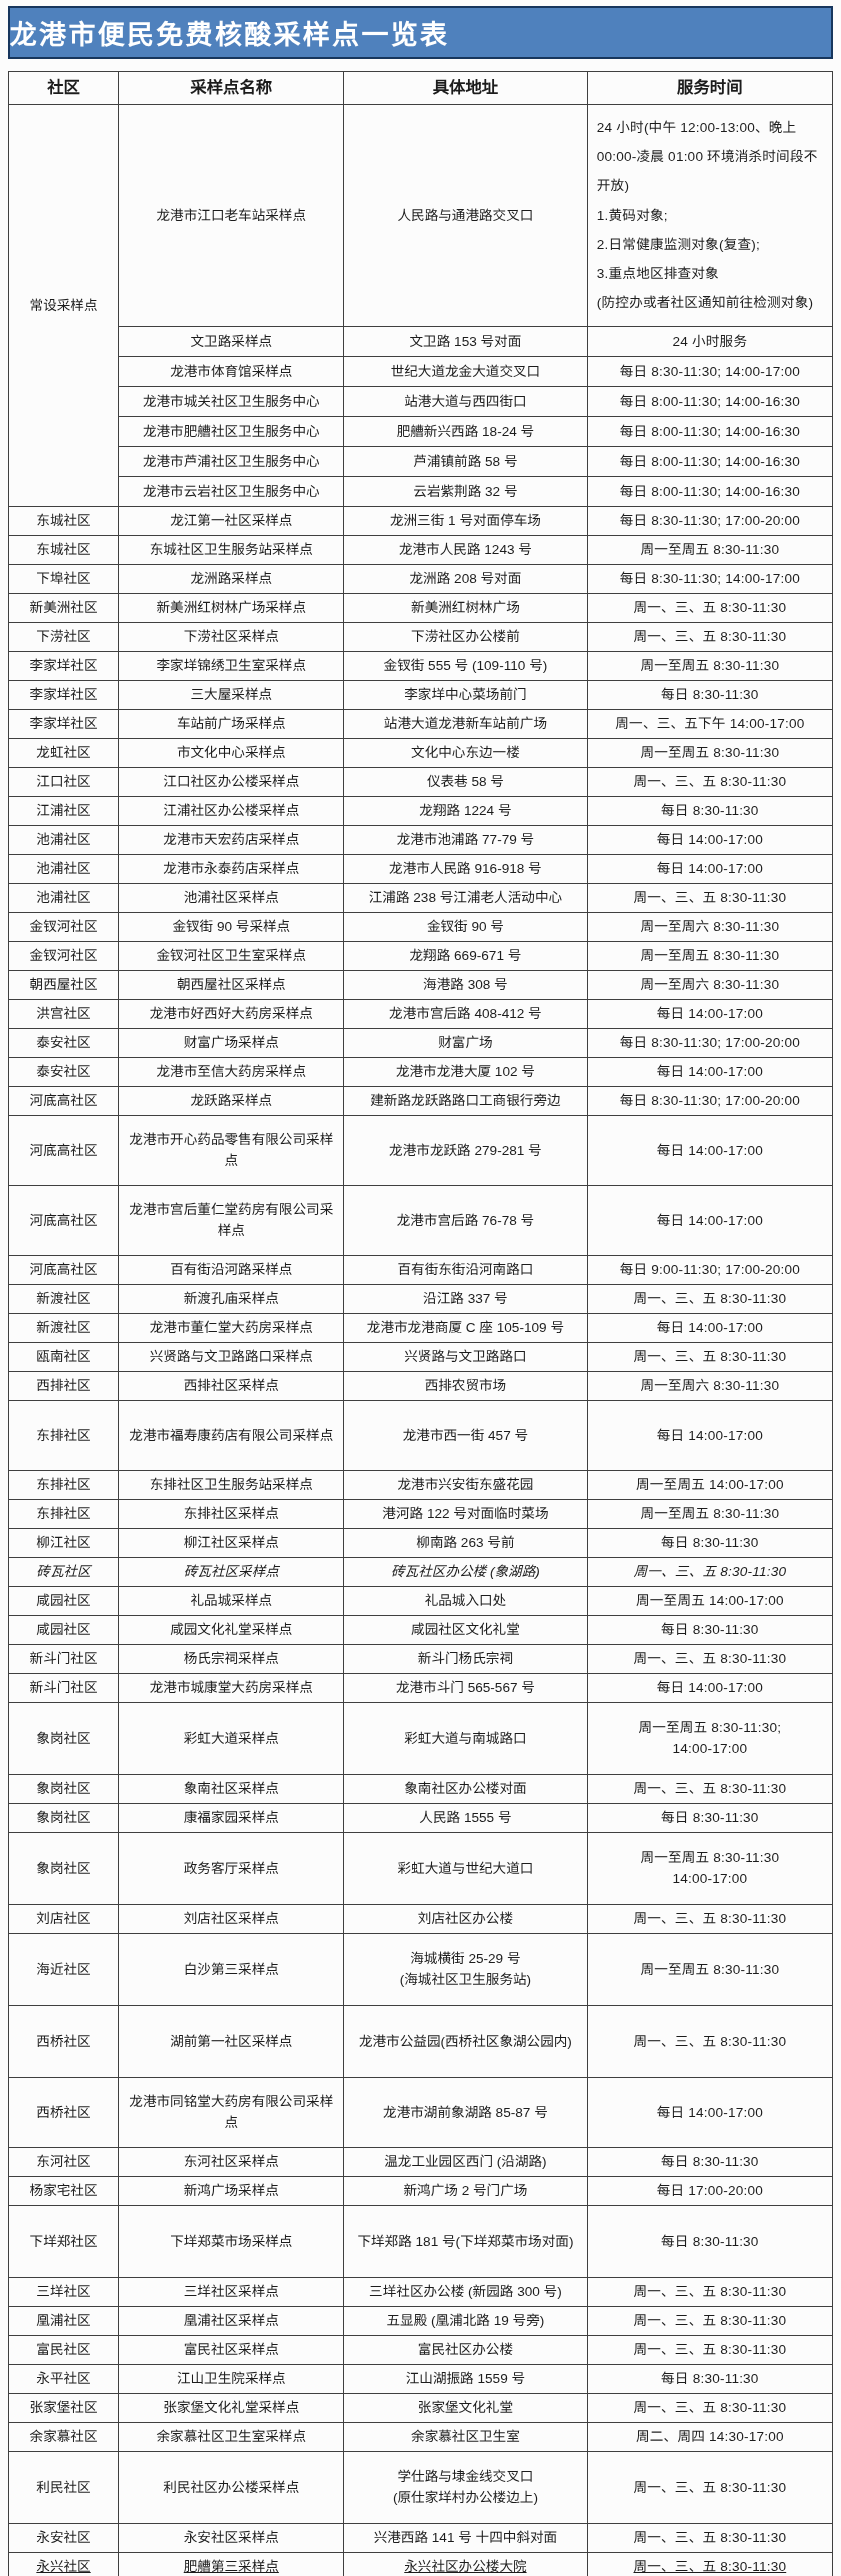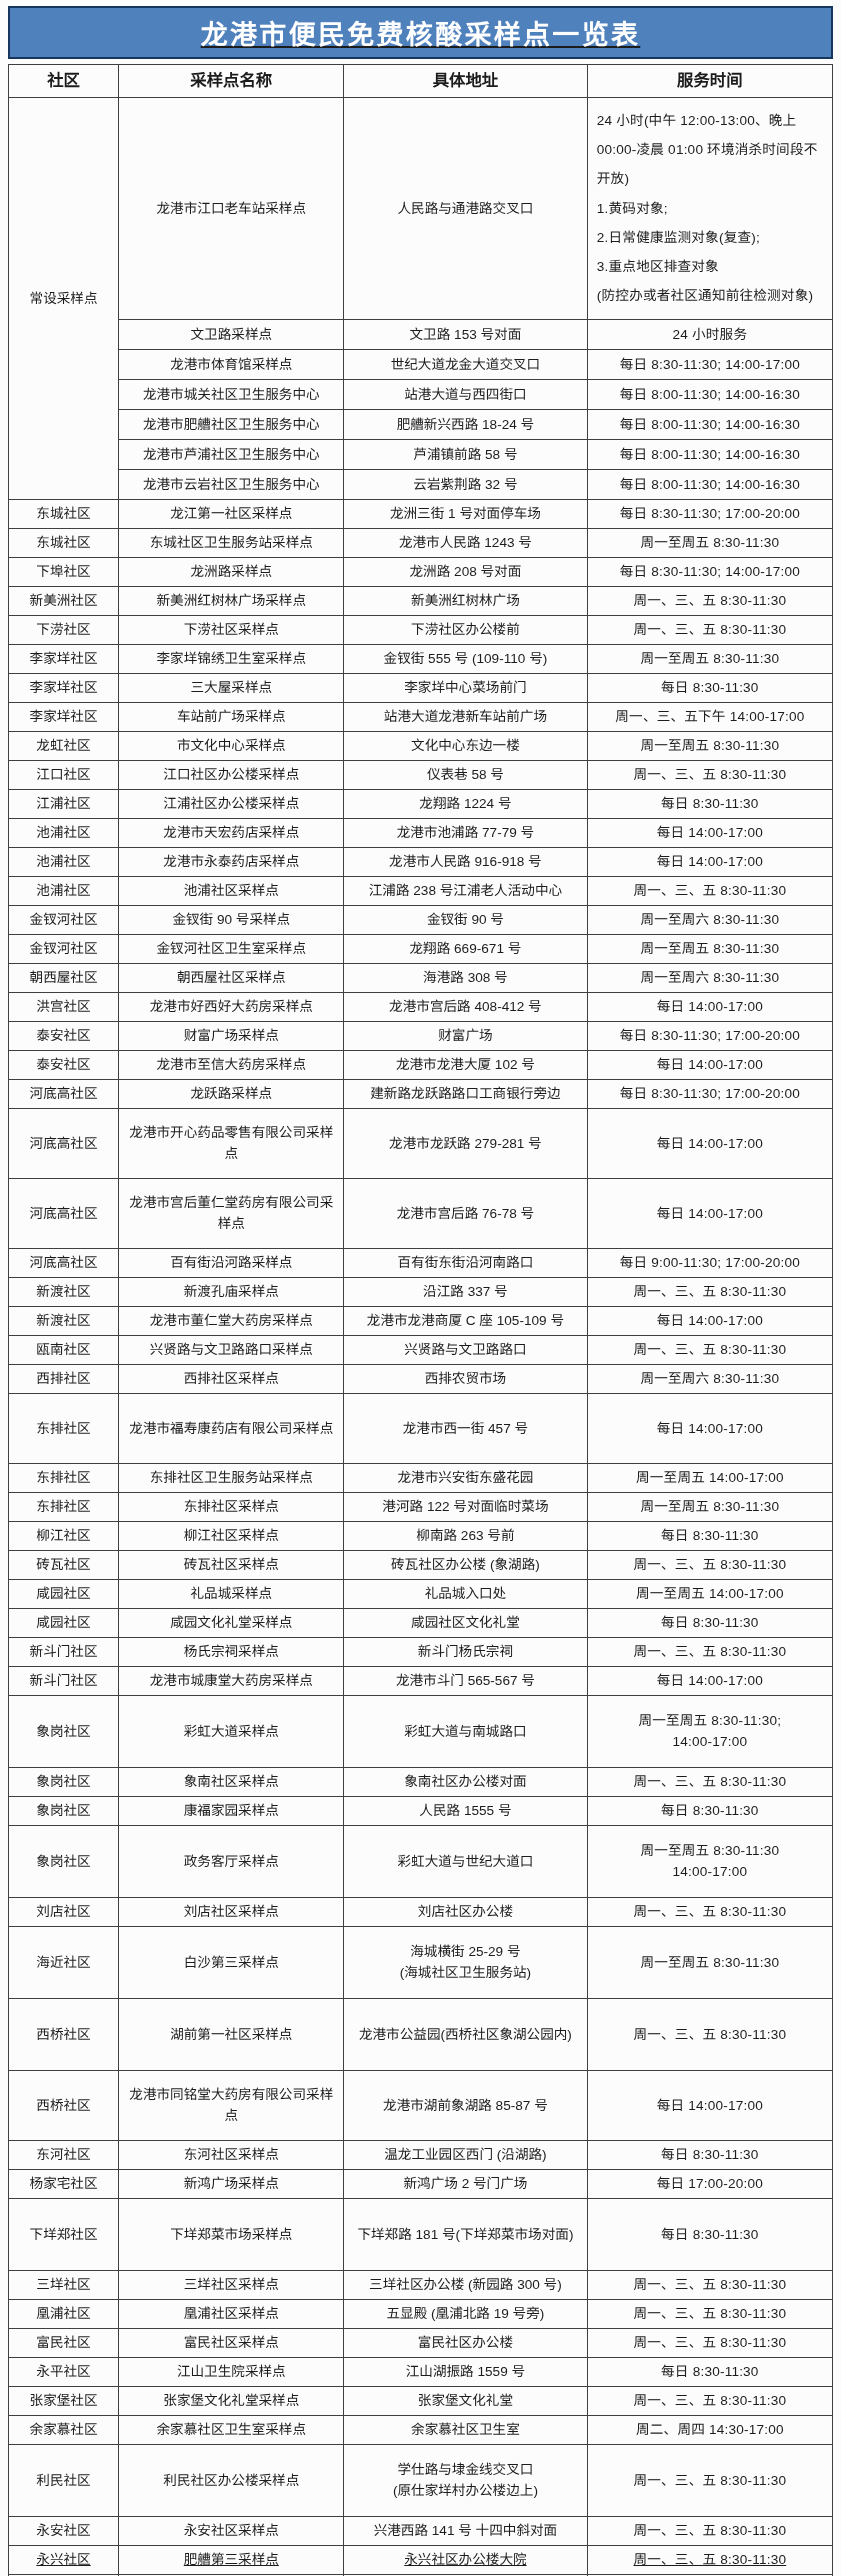--- a/index.html
+++ b/index.html
@@ -15,23 +15,22 @@
   body{
     width:841px;
     font-family:"Liberation Sans","DejaVu Sans",sans-serif;
     color:var(--text);
   }
   .page{width:841px;padding:6.2px 7.8px 11px 7.8px;}
   .title-bar{
     background:var(--header-bg);
     border:2.3px solid var(--header-border);
     height:53px;
-    display:flex;align-items:center;justify-content:center;
-    margin-bottom:5px;
-    text-decoration:underline;
+    display:flex;align-items:center;
+    margin-bottom:12px;
   }
   .title-bar span{
     color:var(--header-text);
     font-size:27px;
     font-weight:bold;
     letter-spacing:2.3px;
   }
   table{
     width:100%;
     border-collapse:collapse;
@@ -315,21 +314,21 @@
           <td>东排社区采样点</td>
           <td>港河路 122 号对面临时菜场</td>
           <td class="time-cell">周一至周五  8:30-11:30</td>
         </tr>
         <tr style="height: 29px;">
           <td>柳江社区</td>
           <td>柳江社区采样点</td>
           <td>柳南路 263 号前</td>
           <td class="time-cell">每日  8:30-11:30</td>
         </tr>
-        <tr style="height: 29px;">
+        <tr style="height: 29px; font-style: italic;">
           <td>砖瓦社区</td>
           <td>砖瓦社区采样点</td>
           <td>砖瓦社区办公楼 (象湖路)</td>
           <td class="time-cell">周一、三、五  8:30-11:30</td>
         </tr>
         <tr style="height: 29px;">
           <td>咸园社区</td>
           <td>礼品城采样点</td>
           <td>礼品城入口处</td>
           <td class="time-cell">周一至周五  14:00-17:00</td>

